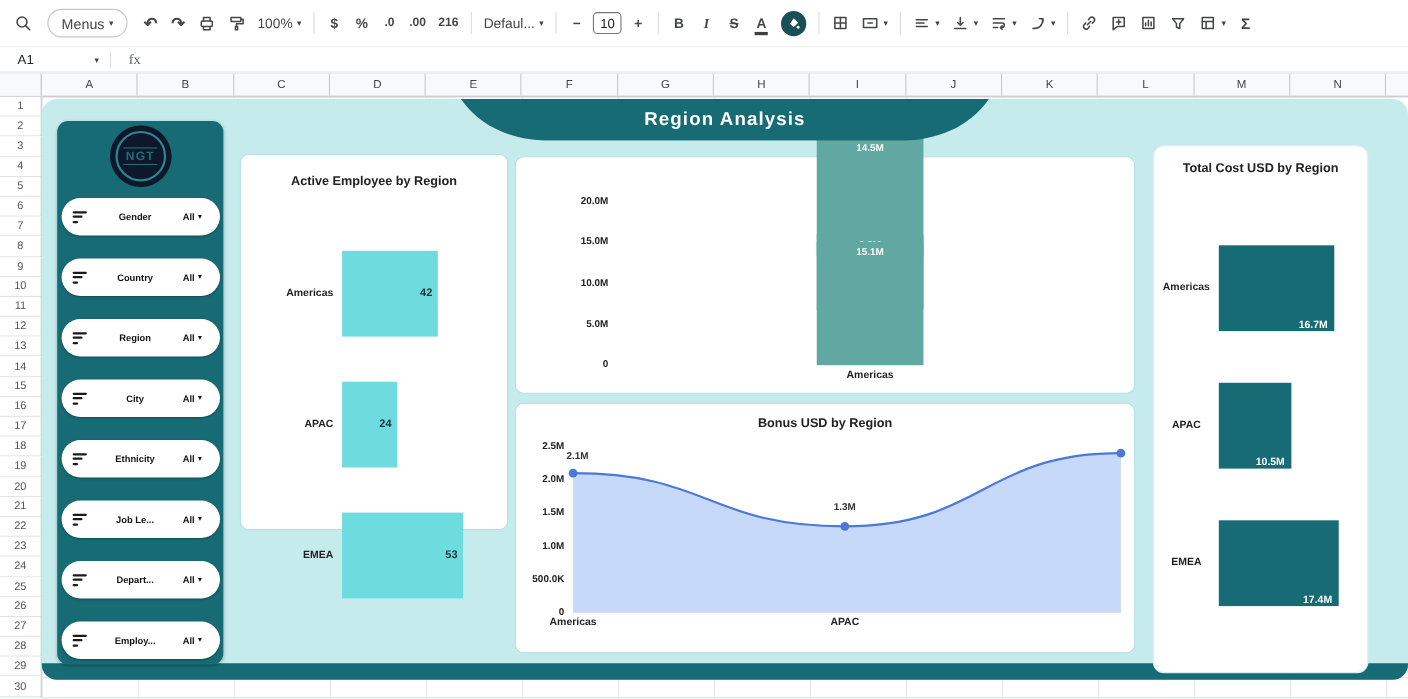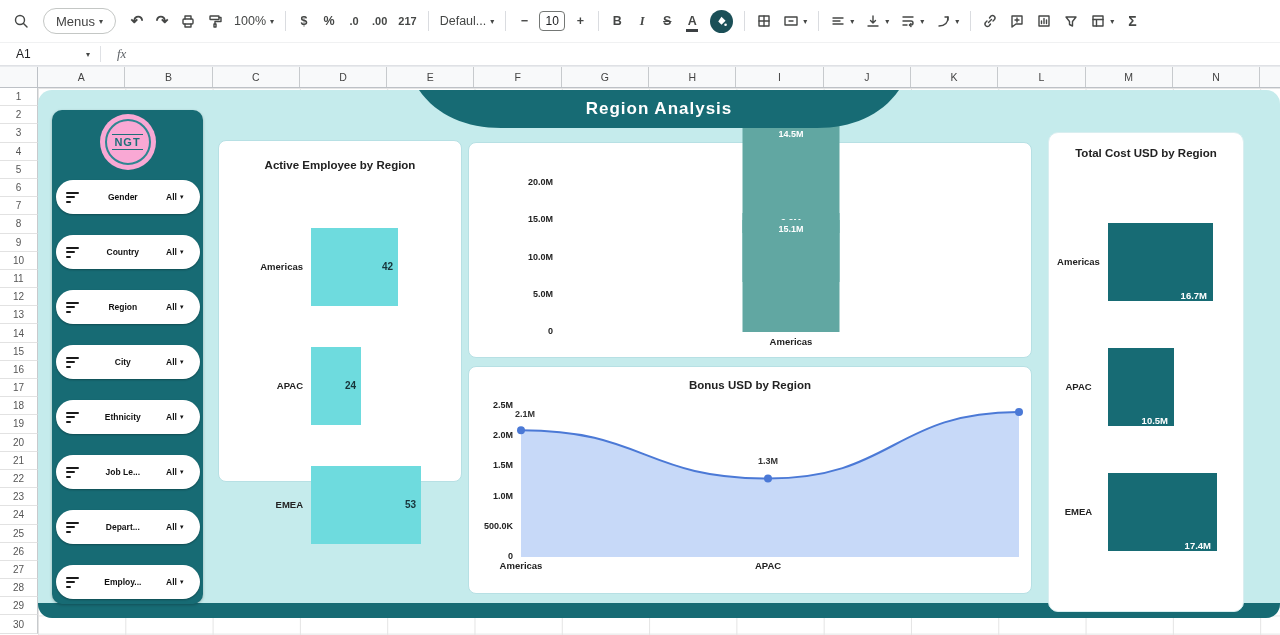--- a/index.html
+++ b/index.html
@@ -23,21 +23,21 @@
   .strike{text-decoration:line-through;}
   .underlineA{position:relative;}
   .underlineA .glyph::after{content:"";position:absolute;left:6px;right:6px;bottom:2px;height:3px;background:#3c4043;}
   .fill-circle{width:23px;height:23px;border-radius:50%;background:#1b4f57;display:flex;align-items:center;justify-content:center;}
   .fill-circle svg{width:13px;height:13px;stroke:none;}
 
   
   .formula-bar{height:24px;display:flex;align-items:center;border-top:1px solid #f0f1f2;border-bottom:1px solid #dfe1e5;padding-left:10px;font-size:12px;color:#202124;}
   .name-box{width:86px;display:flex;align-items:center;justify-content:space-between;padding:0 6px;cursor:pointer;text-align:right;}
   .fb-sep{width:1px;height:16px;background:#dfe1e5;margin:0 4px;}
-  .fx{font-style:italic;color:#5f6368;font-family:"Liberation Serif",serif;margin-left:12px;font-size:13px;}
+  .fx{color:#5f6368;font-family:"Liberation Serif",serif;margin-left:12px;font-size:13px;}
 
   
   .col-headers{height:22px;display:flex;background:#f8f9fa;border-bottom:1px solid #bdc1c6;border-top:1px solid #e8eaed;}
   .corner{width:38px;flex:none;border-right:1px solid #bdc1c6;background:#f8f9fa;}
   .col-h{width:87.3px;flex:none;border-right:1px solid #c7cacd;display:flex;align-items:center;justify-content:center;font-size:10.5px;color:#444;}
   .col-h.partial{flex:1;border-right:none;}
 
   
   .sheet{position:relative;width:1280px;height:547px;}
   .row-gutter{position:absolute;left:0;top:0;width:38px;z-index:3;}
@@ -48,21 +48,21 @@
 
   
   .dashboard{position:absolute;left:38px;top:2px;width:1242px;height:528px;background:var(--panel);border-radius:14px;z-index:5;}
   .dash-footer{position:absolute;left:0;right:0;bottom:0;height:15px;background:var(--dark-teal);border-radius:0 0 14px 14px;}
   .banner{position:absolute;left:381px;top:0;width:480px;height:38px;background:var(--dark-teal);
     clip-path:path("M0,0 L480,0 C462,26 432,38 398,38 L82,38 C48,38 18,26 0,0 Z");
     display:flex;align-items:center;justify-content:center;z-index:6;}
   .banner-title{color:#fff;font-size:17px;font-weight:bold;letter-spacing:1px;}
 
   .sidebar{position:absolute;left:14px;top:20px;width:151px;height:494px;background:var(--dark-teal);border-radius:10px;display:flex;flex-direction:column;align-items:center;box-shadow:0 1px 3px rgba(0,0,0,.25);}
-  .logo{margin-top:4px;width:56px;height:56px;border-radius:50%;background:#f9a8d4;display:flex;align-items:center;justify-content:center;flex:none;}
+  .logo{margin-top:4px;width:56px;height:56px;border-radius:50%;background:#0f172a;display:flex;align-items:center;justify-content:center;flex:none;}
   .logo-ring{width:46px;height:46px;border:2px solid #2e8691;border-radius:50%;display:flex;align-items:center;justify-content:center;}
   .logo-text{font-size:11px;font-weight:bold;color:#1d6e79;letter-spacing:1px;border-top:1.5px solid #1d6e79;border-bottom:1.5px solid #1d6e79;padding:1px 2px;}
   .filter-list{margin-top:10px;display:flex;flex-direction:column;gap:21px;}
   .pill{width:144px;height:34px;background:#ffffff;border-radius:17px;display:flex;align-items:center;padding:0 16px 0 10px;box-shadow:0 1px 2px rgba(0,0,0,.3);cursor:pointer;}
   .f-icon{display:flex;flex-direction:column;gap:2.5px;width:14px;flex:none;}
   .f-icon i{display:block;height:2px;background:#1a1a1a;border-radius:1px;}
   .f-icon i:nth-child(1){width:13px;}
   .f-icon i:nth-child(2){width:9px;}
   .f-icon i:nth-child(3){width:5px;}
   .f-label{flex:1;text-align:center;font-size:8.5px;font-weight:bold;color:#111;}
@@ -156,21 +156,21 @@
   <div class="tb-btn">
       <span class="glyph">%</span>
     </div>
   <div class="tb-btn">
       <span class="small-glyph">.0</span>
     </div>
   <div class="tb-btn">
       <span class="small-glyph">.00</span>
     </div>
   <div class="tb-btn">
-      <span class="small-glyph">217</span>
+      <span class="small-glyph">216</span>
     </div>
   <div class="tb-sep"></div>
   <div class="tb-btn">
     <span class="glyph" style="font-weight:normal;">Defaul...</span>
     <span class="chev">▾</span>
   </div>
   <div class="tb-sep"></div>
   <div class="tb-btn">
       <span class="glyph">−</span>
     </div>

